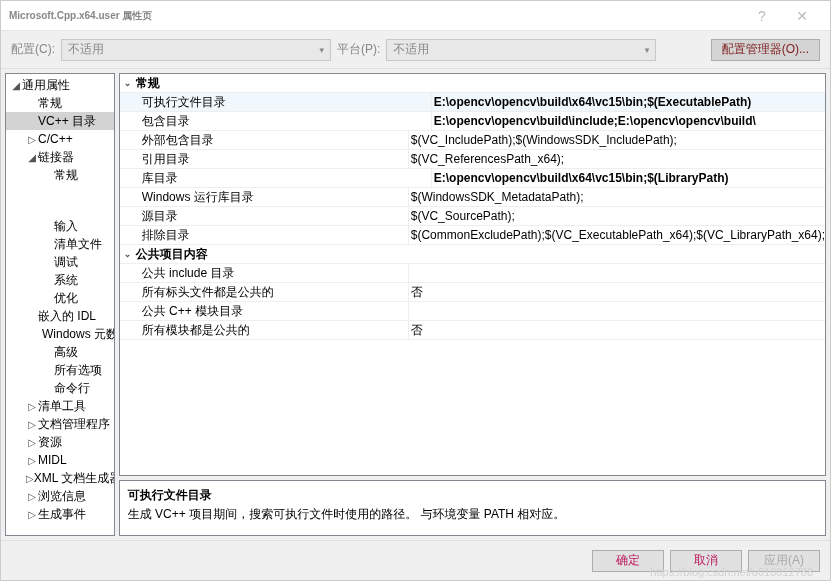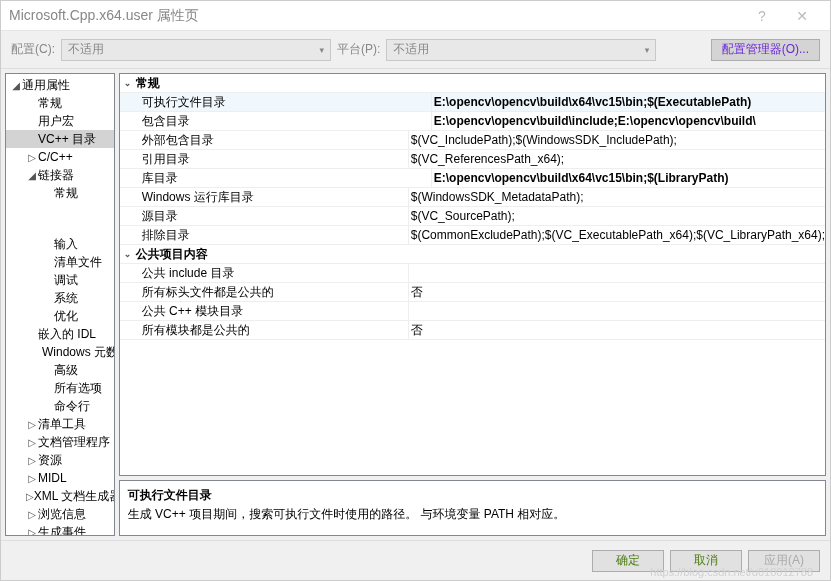--- a/index.html
+++ b/index.html
@@ -1,24 +1,24 @@
 <!DOCTYPE html>
 <html><head>
 <meta charset="utf-8">
 <style>
 * { margin: 0; padding: 0; box-sizing: border-box; font-family: "Microsoft YaHei", "Segoe UI", sans-serif; font-size: 12px; }
 body { background: #f0f0f0; width: 831px; height: 581px; overflow: hidden; display: flex; flex-direction: column; border: 1px solid #ccc; }
 .titlebar { height: 30px; display: flex; align-items: center; padding: 0 8px; background: #fff; border-bottom: 1px solid #e5e5e5; }
-.titlebar .title { flex: 1; color: #888; font-size: 14px; }
+.titlebar .title { flex: 1; color: #888; font-size: 10px; font-weight: bold; }
 .titlebar .ctl { width: 40px; text-align: center; color: #bbb; font-size: 14px; cursor: default; }
 .toolbar { height: 38px; display: flex; align-items: center; padding: 4px 10px; gap: 6px; background: #f0f0f0; border-bottom: 1px solid #ddd; }
 .toolbar label { color: #888; }
 .combo { height: 22px; border: 1px solid #c8c8c8; background: #e8e8e8; color: #888; padding: 0 6px; display: flex; align-items: center; justify-content: space-between; }
 .combo .chev { font-size: 9px; color: #888; }
-.btn { height: 22px; border: 1px solid #adadad; background: #e1e1e1; padding: 0 10px; color: #4d7c0f; display: inline-flex; align-items: center; cursor: default; }
+.btn { height: 22px; border: 1px solid #adadad; background: #e1e1e1; padding: 0 10px; color: #be185d; display: inline-flex; align-items: center; cursor: default; }
 .main { flex: 1; display: flex; padding: 4px; gap: 4px; background: #f0f0f0; overflow: hidden; }
 .tree-panel { width: 192px; background: #fff; border: 1px solid #828790; overflow-y: scroll; position: relative; }
 .tree { padding: 2px 0; }
 .tree-item { display: flex; align-items: center; height: 18px; color: #000; white-space: nowrap; cursor: default; }
 .tree-item .tw { width: 12px; text-align: center; color: #555; font-size: 10px; }
 .tree-item.sel { background: #d3d3d3; }
 .content { flex: 1; display: flex; flex-direction: column; gap: 4px; }
 .grid { flex: 1; background: #fff; border: 1px solid #828790; overflow: hidden; display: flex; flex-direction: column; }
 .group-row { display: flex; align-items: center; height: 19px; padding: 0 4px; font-weight: bold; border-bottom: 1px solid #eee; }
 .group-row .tw { width: 12px; color: #555; font-size: 9px; }
@@ -49,38 +49,34 @@
   <div class="combo" style="width:270px">
     <span>不适用</span>
     <span class="chev">▾</span>
   </div>
   <label>平台(P):</label>
   <div class="combo" style="width:270px">
     <span>不适用</span>
     <span class="chev">▾</span>
   </div>
   <div style="flex:1"></div>
-  <div class="btn" style="background:#d4d4d4;color:#6d28d9">配置管理器(O)...</div>
+  <div class="btn" style="background:#d4d4d4;color:#7f1d1d">配置管理器(O)...</div>
 </div>
 
 <div class="main">
   <div class="tree-panel">
     <div class="tree" id="tree">
         <div class="tree-item" style="padding-left: 4px;">
           <span class="tw">◢</span>
           <span>通用属性</span>
         </div>
         <div class="tree-item" style="padding-left: 20px;">
           <span class="tw"></span>
           <span>常规</span>
         </div>
-        <div class="tree-item" style="padding-left: 20px;">
-          <span class="tw"></span>
-          <span>用户宏</span>
-        </div>
         <div class="tree-item sel" style="padding-left: 20px;">
           <span class="tw"></span>
           <span>VC++ 目录</span>
         </div>
         <div class="tree-item" style="padding-left: 20px;">
           <span class="tw">▷</span>
           <span>C/C++</span>
         </div>
         <div class="tree-item" style="padding-left: 20px;">
           <span class="tw">◢</span>

